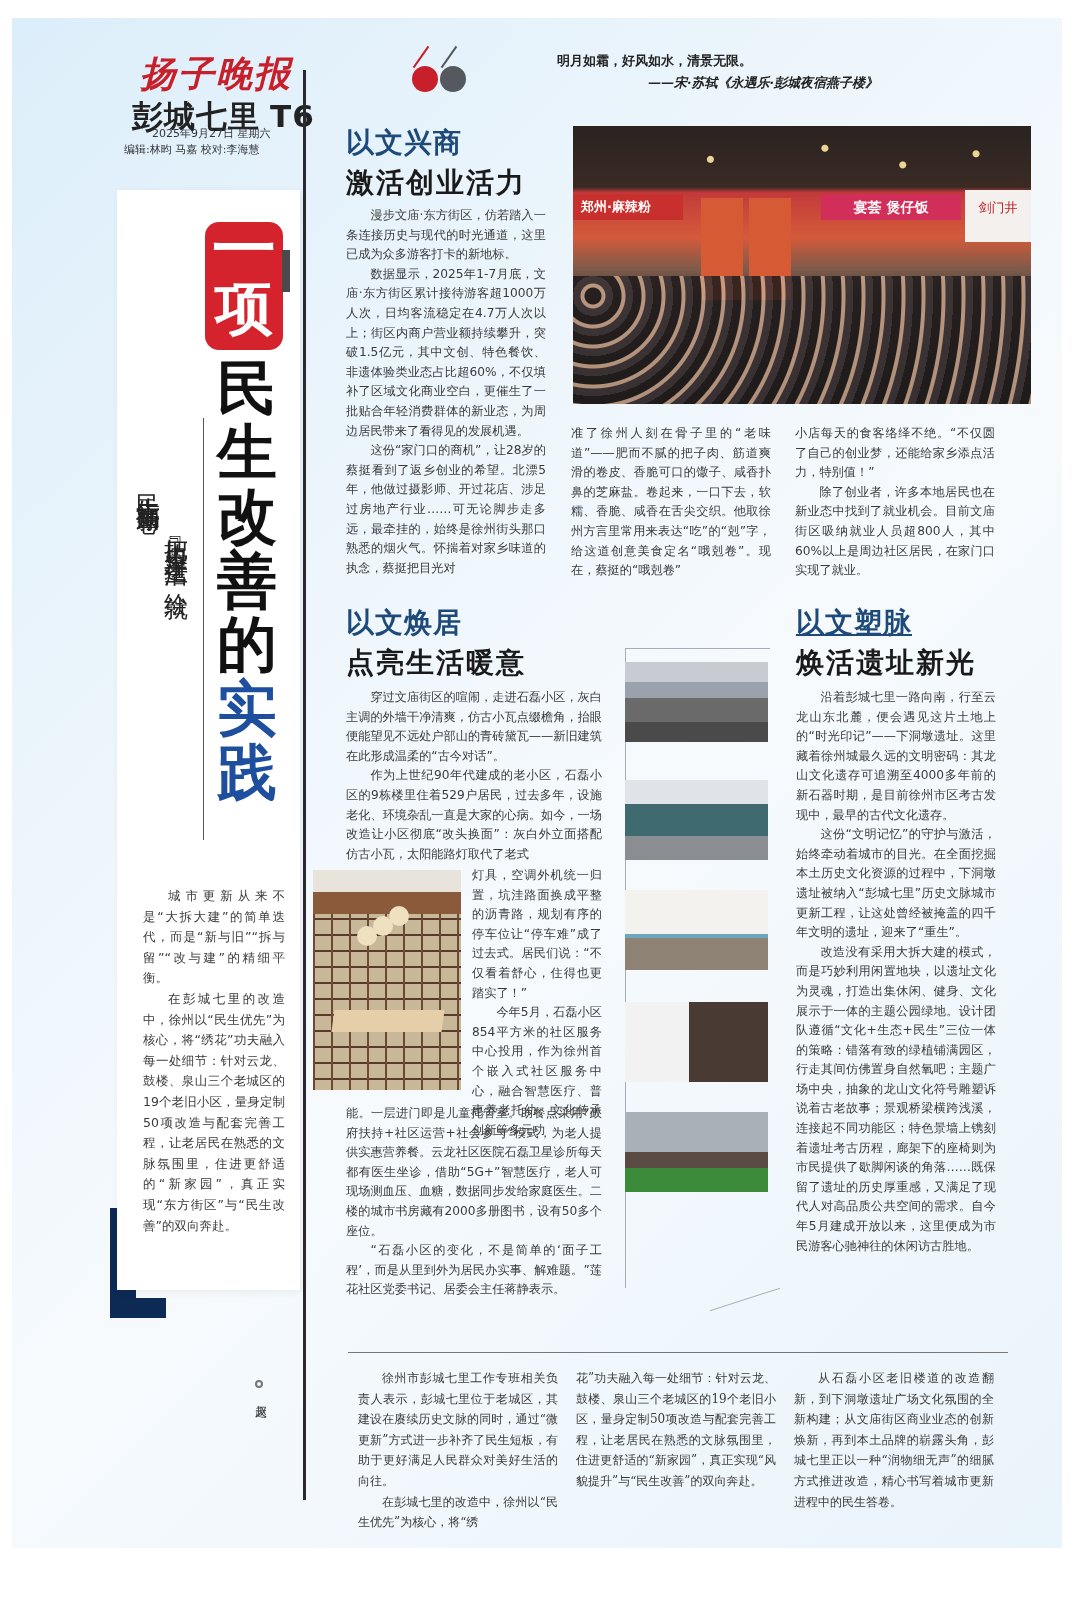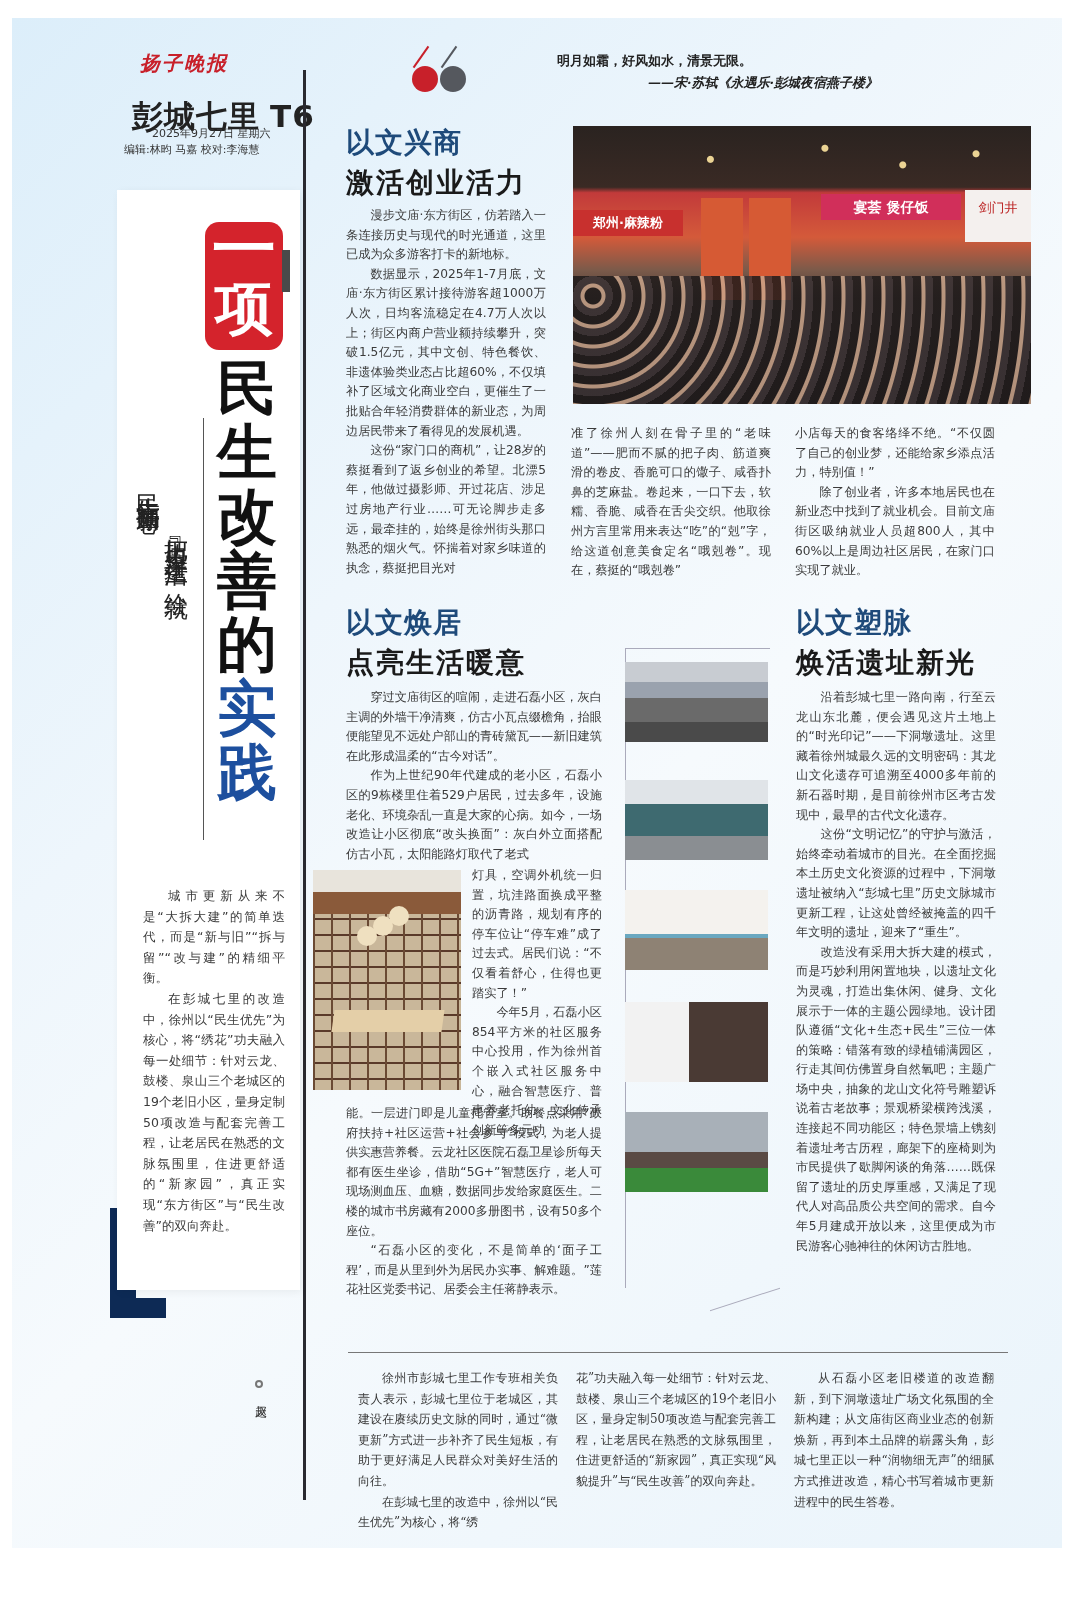--- a/index.html
+++ b/index.html
@@ -10,21 +10,21 @@
     color: #2a2a2a;
     position: relative;
   }
   .page {
     position: absolute; left: 12px; top: 18px; width: 1050px; height: 1530px;
     background: linear-gradient(135deg, #dceefa 0%, #eef6fc 35%, #f6fafd 55%, #eaf4fb 100%);
   }
   .abs { position: absolute; }
 
   
-  .logo { left: 140px; top: 50px; font-family: "DejaVu Serif", serif; font-style: italic; font-weight: bold; color: #c8202a; font-size: 20px; letter-spacing: 2px; }
+  .logo { left: 140px; top: 50px; font-family: "DejaVu Serif", serif; font-style: italic; font-weight: bold; color: #c8202a; font-size: 36px; letter-spacing: 2px; }
   .section-title { left: 132px; top: 96px; font-size: 31px; font-weight: bold; color: #222; font-family: "DejaVu Serif", serif; letter-spacing: 1px; }
   .section-title .pg { font-family: "DejaVu Sans", sans-serif; margin-left: 10px; }
   .date { left: 152px; top: 126px; font-size: 11px; color: #333; }
   .editors { left: 124px; top: 142px; font-size: 11px; color: #333; }
   .vrule { left: 303px; top: 70px; width: 3px; height: 1430px; background: #2a2a30; }
 
   
   .card { left: 117px; top: 190px; width: 183px; height: 1100px; background: #ffffff; box-shadow: 2px 2px 8px rgba(0,0,0,0.06); }
   .card-tail { left: 215px; top: 1280px; width: 0; height: 0; border-left: 40px solid transparent; border-right: 45px solid #ffffff; border-top: 0; border-bottom: 0; }
   .navy-bracket-v { left: 110px; top: 1208px; width: 26px; height: 110px; background: #0d2a55; }
@@ -65,21 +65,21 @@
   
   .photo { overflow: hidden; }
   .ph-foodcourt { left: 573px; top: 126px; width: 458px; height: 278px;
     background:
       radial-gradient(circle at 30% 12%, rgba(255,230,160,0.9) 0 3px, transparent 4px),
       radial-gradient(circle at 55% 8%, rgba(255,230,160,0.9) 0 3px, transparent 4px),
       radial-gradient(circle at 72% 14%, rgba(255,230,160,0.9) 0 3px, transparent 4px),
       radial-gradient(circle at 88% 10%, rgba(255,230,160,0.9) 0 3px, transparent 4px),
       linear-gradient(180deg, #2a2320 0%, #3a2a24 22%, #c23a3a 24%, #d45a3a 40%, #7a5a4a 52%, #4a3a34 62%, #2a2224 100%);
   }
-  .ph-foodcourt .sign1 { position: absolute; left: 0; top: 68px; width: 110px; height: 26px; background: #c8302e; color: #fff; font-size: 13px; font-weight: bold; line-height: 26px; padding-left: 20px; margin-top: 16px; }
+  .ph-foodcourt .sign1 { position: absolute; left: 0; top: 68px; width: 110px; height: 26px; background: #c8302e; color: #fff; font-size: 13px; font-weight: bold; line-height: 26px; padding-left: 8px; }
   .ph-foodcourt .sign2 { position: absolute; left: 248px; top: 68px; width: 140px; height: 26px; background: #d12f5a; color: #fff; font-size: 14px; font-weight: bold; line-height: 26px; text-align: center; }
   .ph-foodcourt .sign3 { position: absolute; left: 392px; top: 64px; width: 66px; height: 52px; background: #f4f0ee; color: #b22; font-size: 13px; line-height: 36px; text-align: center; }
   .ph-foodcourt .banner { position: absolute; top: 72px; width: 42px; height: 102px; background: #d65a34; }
   .ph-foodcourt .crowd { position: absolute; left: 0; top: 150px; width: 100%; height: 128px;
     background: repeating-radial-gradient(circle at 20px 20px, #1e1a1a 0 8px, #c9a48a 9px 12px, #3a3234 13px 20px); opacity: 0.85; }
 
   .ph-library { left: 313px; top: 870px; width: 148px; height: 220px;
     background:
       linear-gradient(180deg, #e8e4dc 0 10%, #8a5a3a 10% 20%, transparent 20%),
       repeating-linear-gradient(90deg, #6a4a34 0 2px, transparent 2px 18px),
@@ -191,21 +191,21 @@
 </div>
 
 <div class="abs frame-bracket"></div>
 <div class="abs photo ph-small ph-s1"></div>
 <div class="abs photo ph-small ph-s2"></div>
 <div class="abs photo ph-small ph-s3"></div>
 <div class="abs photo ph-small ph-s4"></div>
 <div class="abs photo ph-small ph-s5"></div>
 <div class="abs bottom-tail"></div>
 
-<div class="abs sec-h1" style="left:796px; top:604px;">以文塑脉</div>
+<div class="abs sec-h1" style="left:796px; top:604px;text-decoration:underline;">以文塑脉</div>
 <div class="abs sec-h2" style="left:796px; top:644px;">焕活遗址新光</div>
 <div class="abs body" style="left:796px; top:688px; width:200px;">
   <p>沿着彭城七里一路向南，行至云龙山东北麓，便会遇见这片土地上的“时光印记”——下洞墩遗址。这里藏着徐州城最久远的文明密码：其龙山文化遗存可追溯至4000多年前的新石器时期，是目前徐州市区考古发现中，最早的古代文化遗存。</p>
   <p>这份“文明记忆”的守护与激活，始终牵动着城市的目光。在全面挖掘本土历史文化资源的过程中，下洞墩遗址被纳入“彭城七里”历史文脉城市更新工程，让这处曾经被掩盖的四千年文明的遗址，迎来了“重生”。</p>
   <p>改造没有采用大拆大建的模式，而是巧妙利用闲置地块，以遗址文化为灵魂，打造出集休闲、健身、文化展示于一体的主题公园绿地。设计团队遵循“文化+生态+民生”三位一体的策略：错落有致的绿植铺满园区，行走其间仿佛置身自然氧吧；主题广场中央，抽象的龙山文化符号雕塑诉说着古老故事；景观桥梁横跨浅溪，连接起不同功能区；特色景墙上镌刻着遗址考古历程，廊架下的座椅则为市民提供了歇脚闲谈的角落……既保留了遗址的历史厚重感，又满足了现代人对高品质公共空间的需求。自今年5月建成开放以来，这里便成为市民游客心驰神往的休闲访古胜地。</p>
 </div>
 
 <div class="abs hr-bottom"></div>
 <div class="abs bottom-col" style="left:358px;">
   <p>徐州市彭城七里工作专班相关负责人表示，彭城七里位于老城区，其建设在赓续历史文脉的同时，通过“微更新”方式进一步补齐了民生短板，有助于更好满足人民群众对美好生活的向往。</p>

